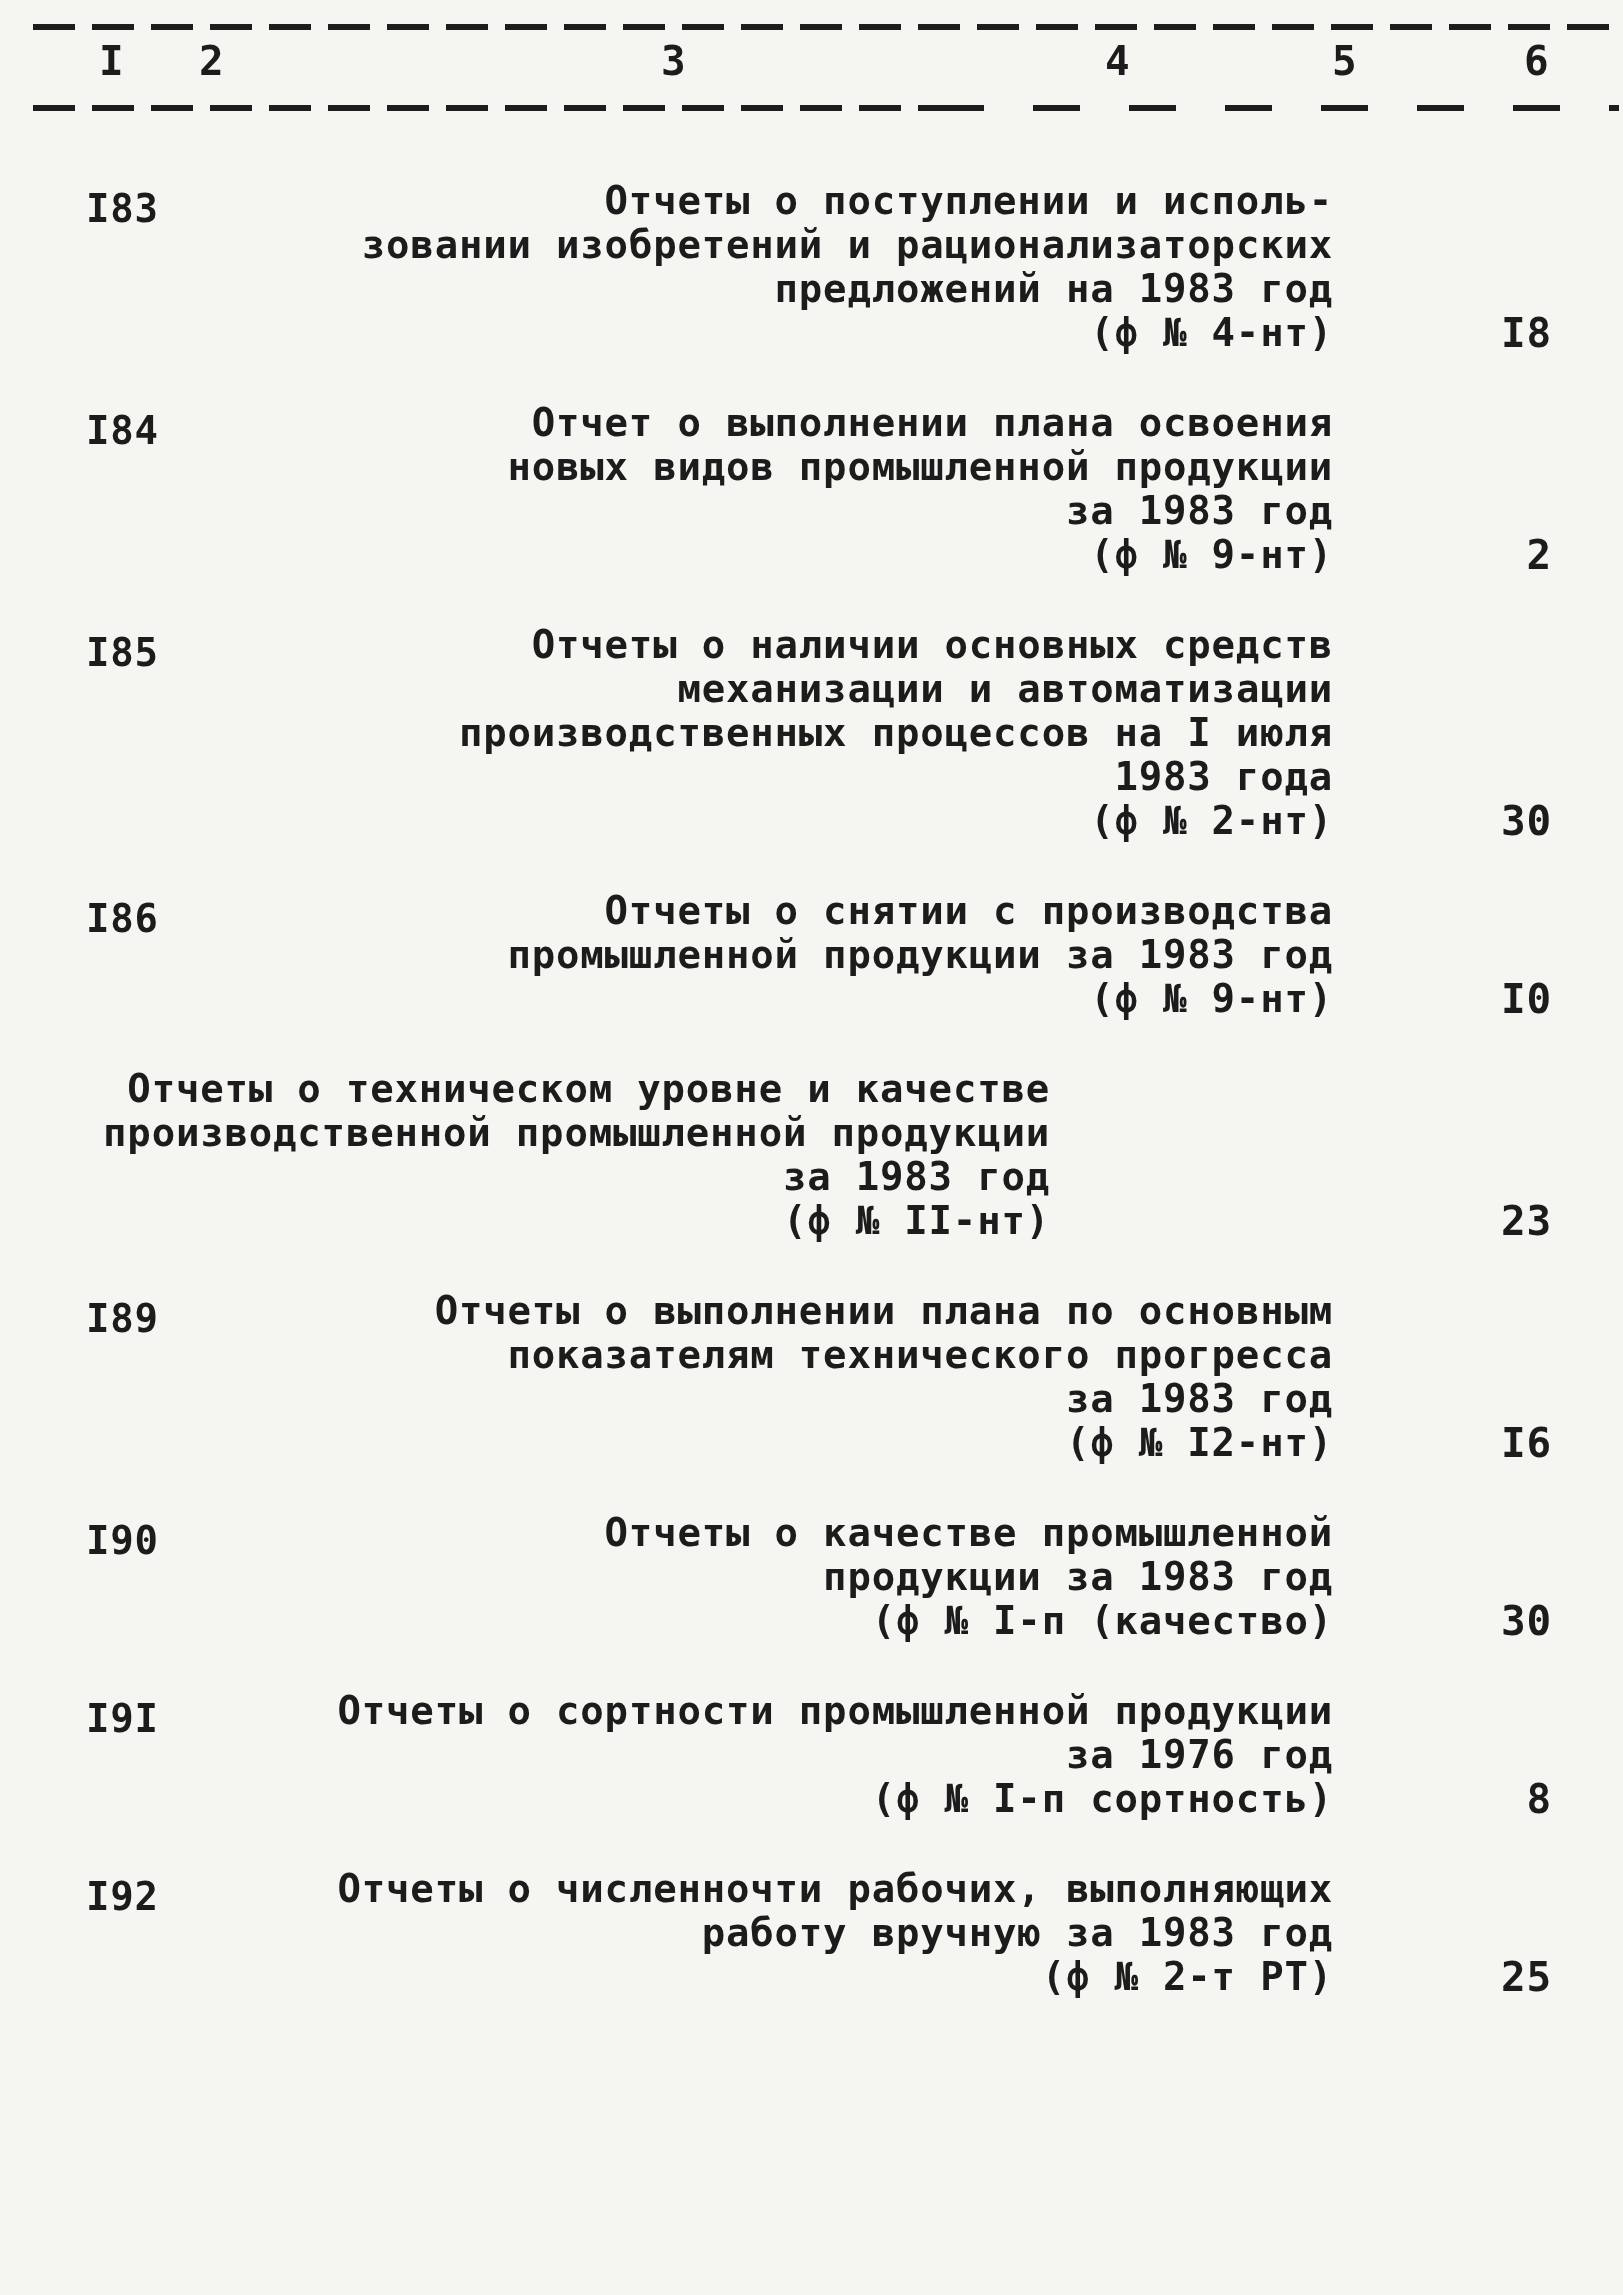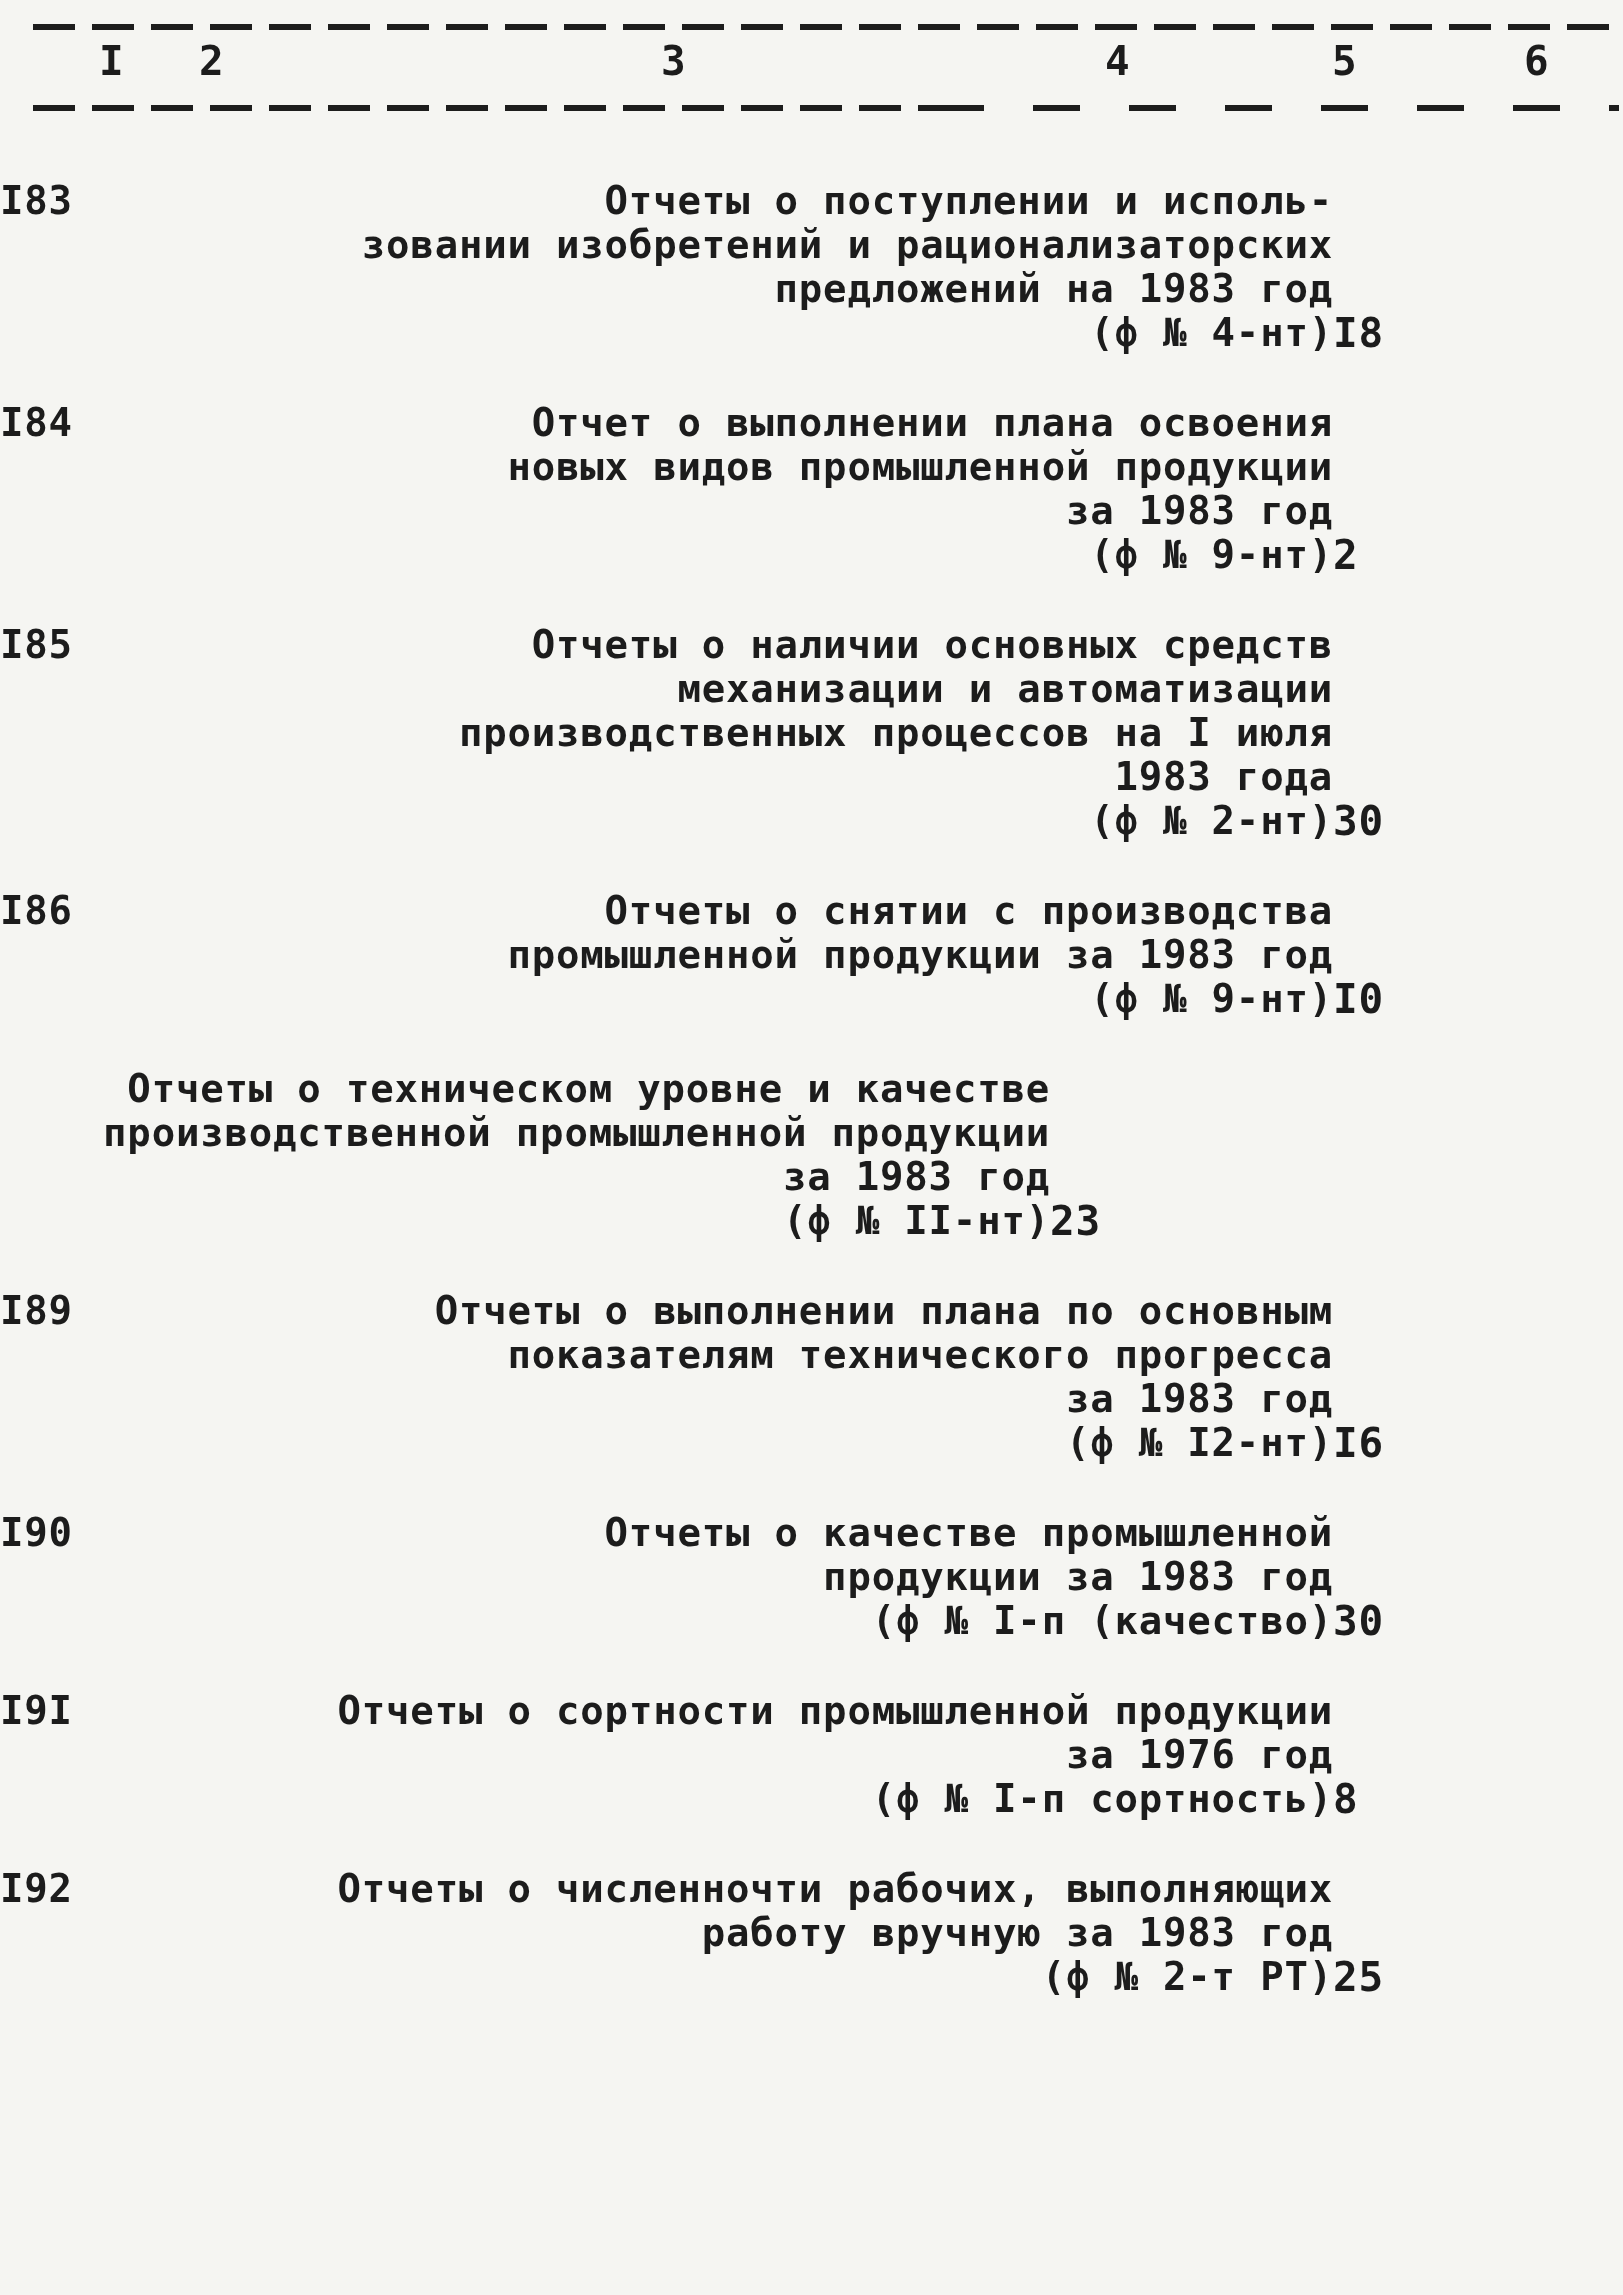--- a/index.html
+++ b/index.html
@@ -63,33 +63,36 @@
   }
   .entry {
     display: flex;
     margin-bottom: 46px;
     font-size: 39px;
     line-height: 44px;
     letter-spacing: 0.8px;
   }
   .entry .no {
     width: 283px;
+    padding-left: 86px;
     box-sizing: border-box;
     flex: 0 0 auto;
+    margin-top: 8px;
   }
   .entry .desc {
     width: 1050px;
     flex: 0 0 auto;
     white-space: pre-line;
     text-align: right;
   }
   .entry .pages {
     flex: 1 1 auto;
     align-self: flex-end;
-    padding-right: 103px;
+    text-align: right;
+    padding-right: 72px;
     font-size: 41px;
   }
 </style>
 </head>
 <body>
 
 <div class="page">
 
   <div class="rule rule-top"></div>
 

